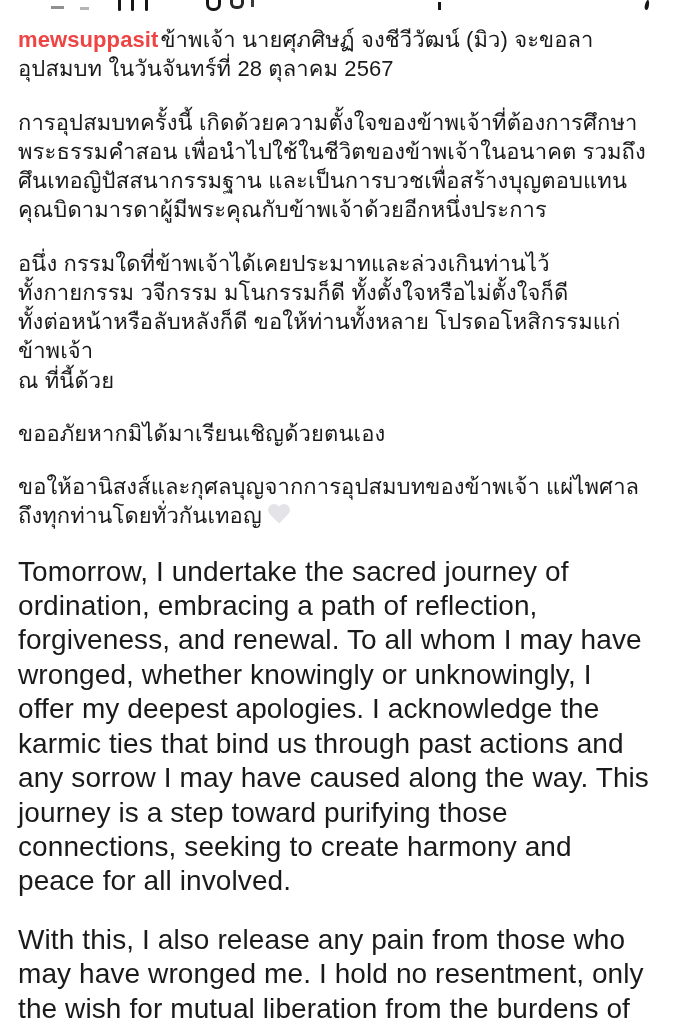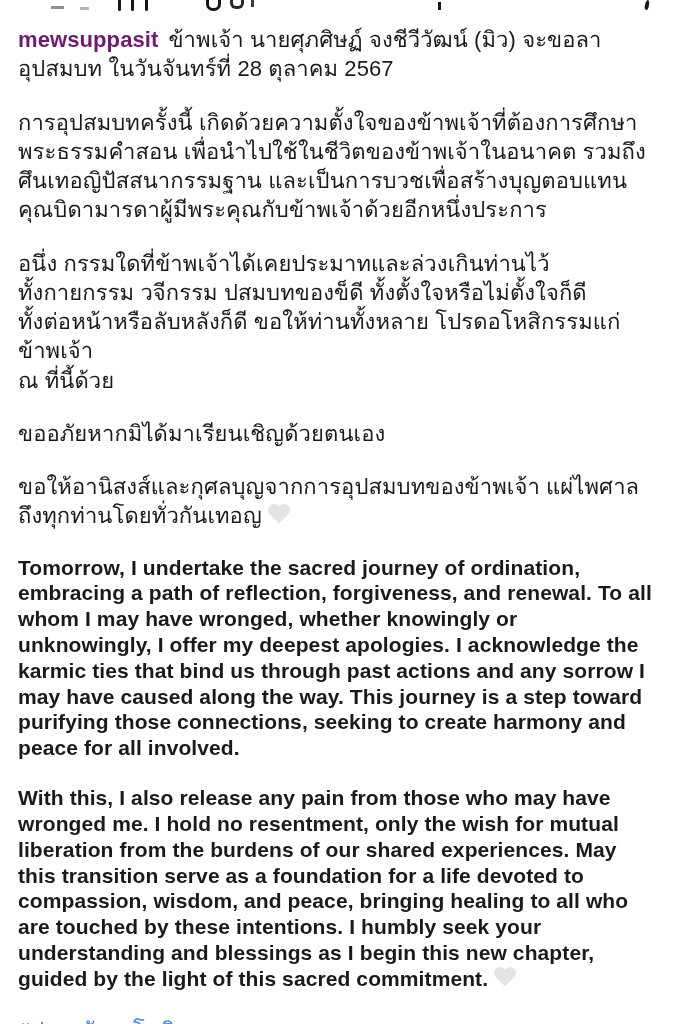--- a/index.html
+++ b/index.html
@@ -46,29 +46,28 @@
 
   p {
     margin: 0 0 24px 0;
     font-size: 22px;
     line-height: 1.33;
     white-space: pre-line;
     letter-spacing: 0.1px;
   }
   .intro .username {
     font-weight: 700;
-    color: #701a75;
-    margin-right: 10px;
+    color: #ef4444;
+    margin-right: 2px;
     cursor: pointer;
   }
   .english {
-    font-size: 21px;
+    font-size: 28px;
     line-height: 1.23;
     letter-spacing: 0.1px;
-    font-weight: bold;
   }
   .hashtag {
     color: #3b82f6;
     margin-top: 4px;
     margin-bottom: 0;
     cursor: pointer;
   }
   
   .heart-wrap {
     display: inline-block;
@@ -115,21 +114,21 @@
     <span class="frag f-s5"></span>
     <span class="frag f-comma"></span>
 
   </div>
 
   <p class="intro"><span class="username">mewsuppasit</span><span>ข้าพเจ้า นายศุภศิษฏ์ จงชีวีวัฒน์ (มิว) จะขอลาอุปสมบท ในวันจันทร์ที่ 28 ตุลาคม 2567</span></p>
 
   <p>การอุปสมบทครั้งนี้ เกิดด้วยความตั้งใจของข้าพเจ้าที่ต้องการศึกษาพระธรรมคำสอน เพื่อนำไปใช้ในชีวิตของข้าพเจ้าในอนาคต รวมถึงศึนเทอญิปัสสนากรรมฐาน และเป็นการบวชเพื่อสร้างบุญตอบแทนคุณบิดามารดาผู้มีพระคุณกับข้าพเจ้าด้วยอีกหนึ่งประการ</p>
 
   <p>อนึ่ง กรรมใดที่ข้าพเจ้าได้เคยประมาทและล่วงเกินท่านไว้
-ทั้งกายกรรม วจีกรรม ปสมบทของข็ดี ทั้งตั้งใจหรือไม่ตั้งใจก็ดี
+ทั้งกายกรรม วจีกรรม มโนกรรมก็ดี ทั้งตั้งใจหรือไม่ตั้งใจก็ดี
 ทั้งต่อหน้าหรือลับหลังก็ดี ขอให้ท่านทั้งหลาย โปรดอโหสิกรรมแก่ข้าพเจ้า
 ณ ที่นี้ด้วย</p>
 
   <p>ขออภัยหากมิได้มาเรียนเชิญด้วยตนเอง</p>
 
   <p><span>ขอให้อานิสงส์และกุศลบุญจากการอุปสมบทของข้าพเจ้า แผ่ไพศาลถึงทุกท่านโดยทั่วกันเทอญ</span><span class="heart-wrap"><span class="heart"></span></span></p>
 
   <p class="english">Tomorrow, I undertake the sacred journey of ordination, embracing a path of reflection, forgiveness, and renewal. To all whom I may have wronged, whether knowingly or unknowingly, I offer my deepest apologies. I acknowledge the karmic ties that bind us through past actions and any sorrow I may have caused along the way. This journey is a step toward purifying those connections, seeking to create harmony and peace for all involved.</p>
 
   <p class="english"><span>With this, I also release any pain from those who may have wronged me. I hold no resentment, only the wish for mutual liberation from the burdens of our shared experiences. May this transition serve as a foundation for a life devoted to compassion, wisdom, and peace, bringing healing to all who are touched by these intentions. I humbly seek your understanding and blessings as I begin this new chapter, guided by the light of this sacred commitment.</span><span class="heart-wrap"><span class="heart"></span></span></p>

